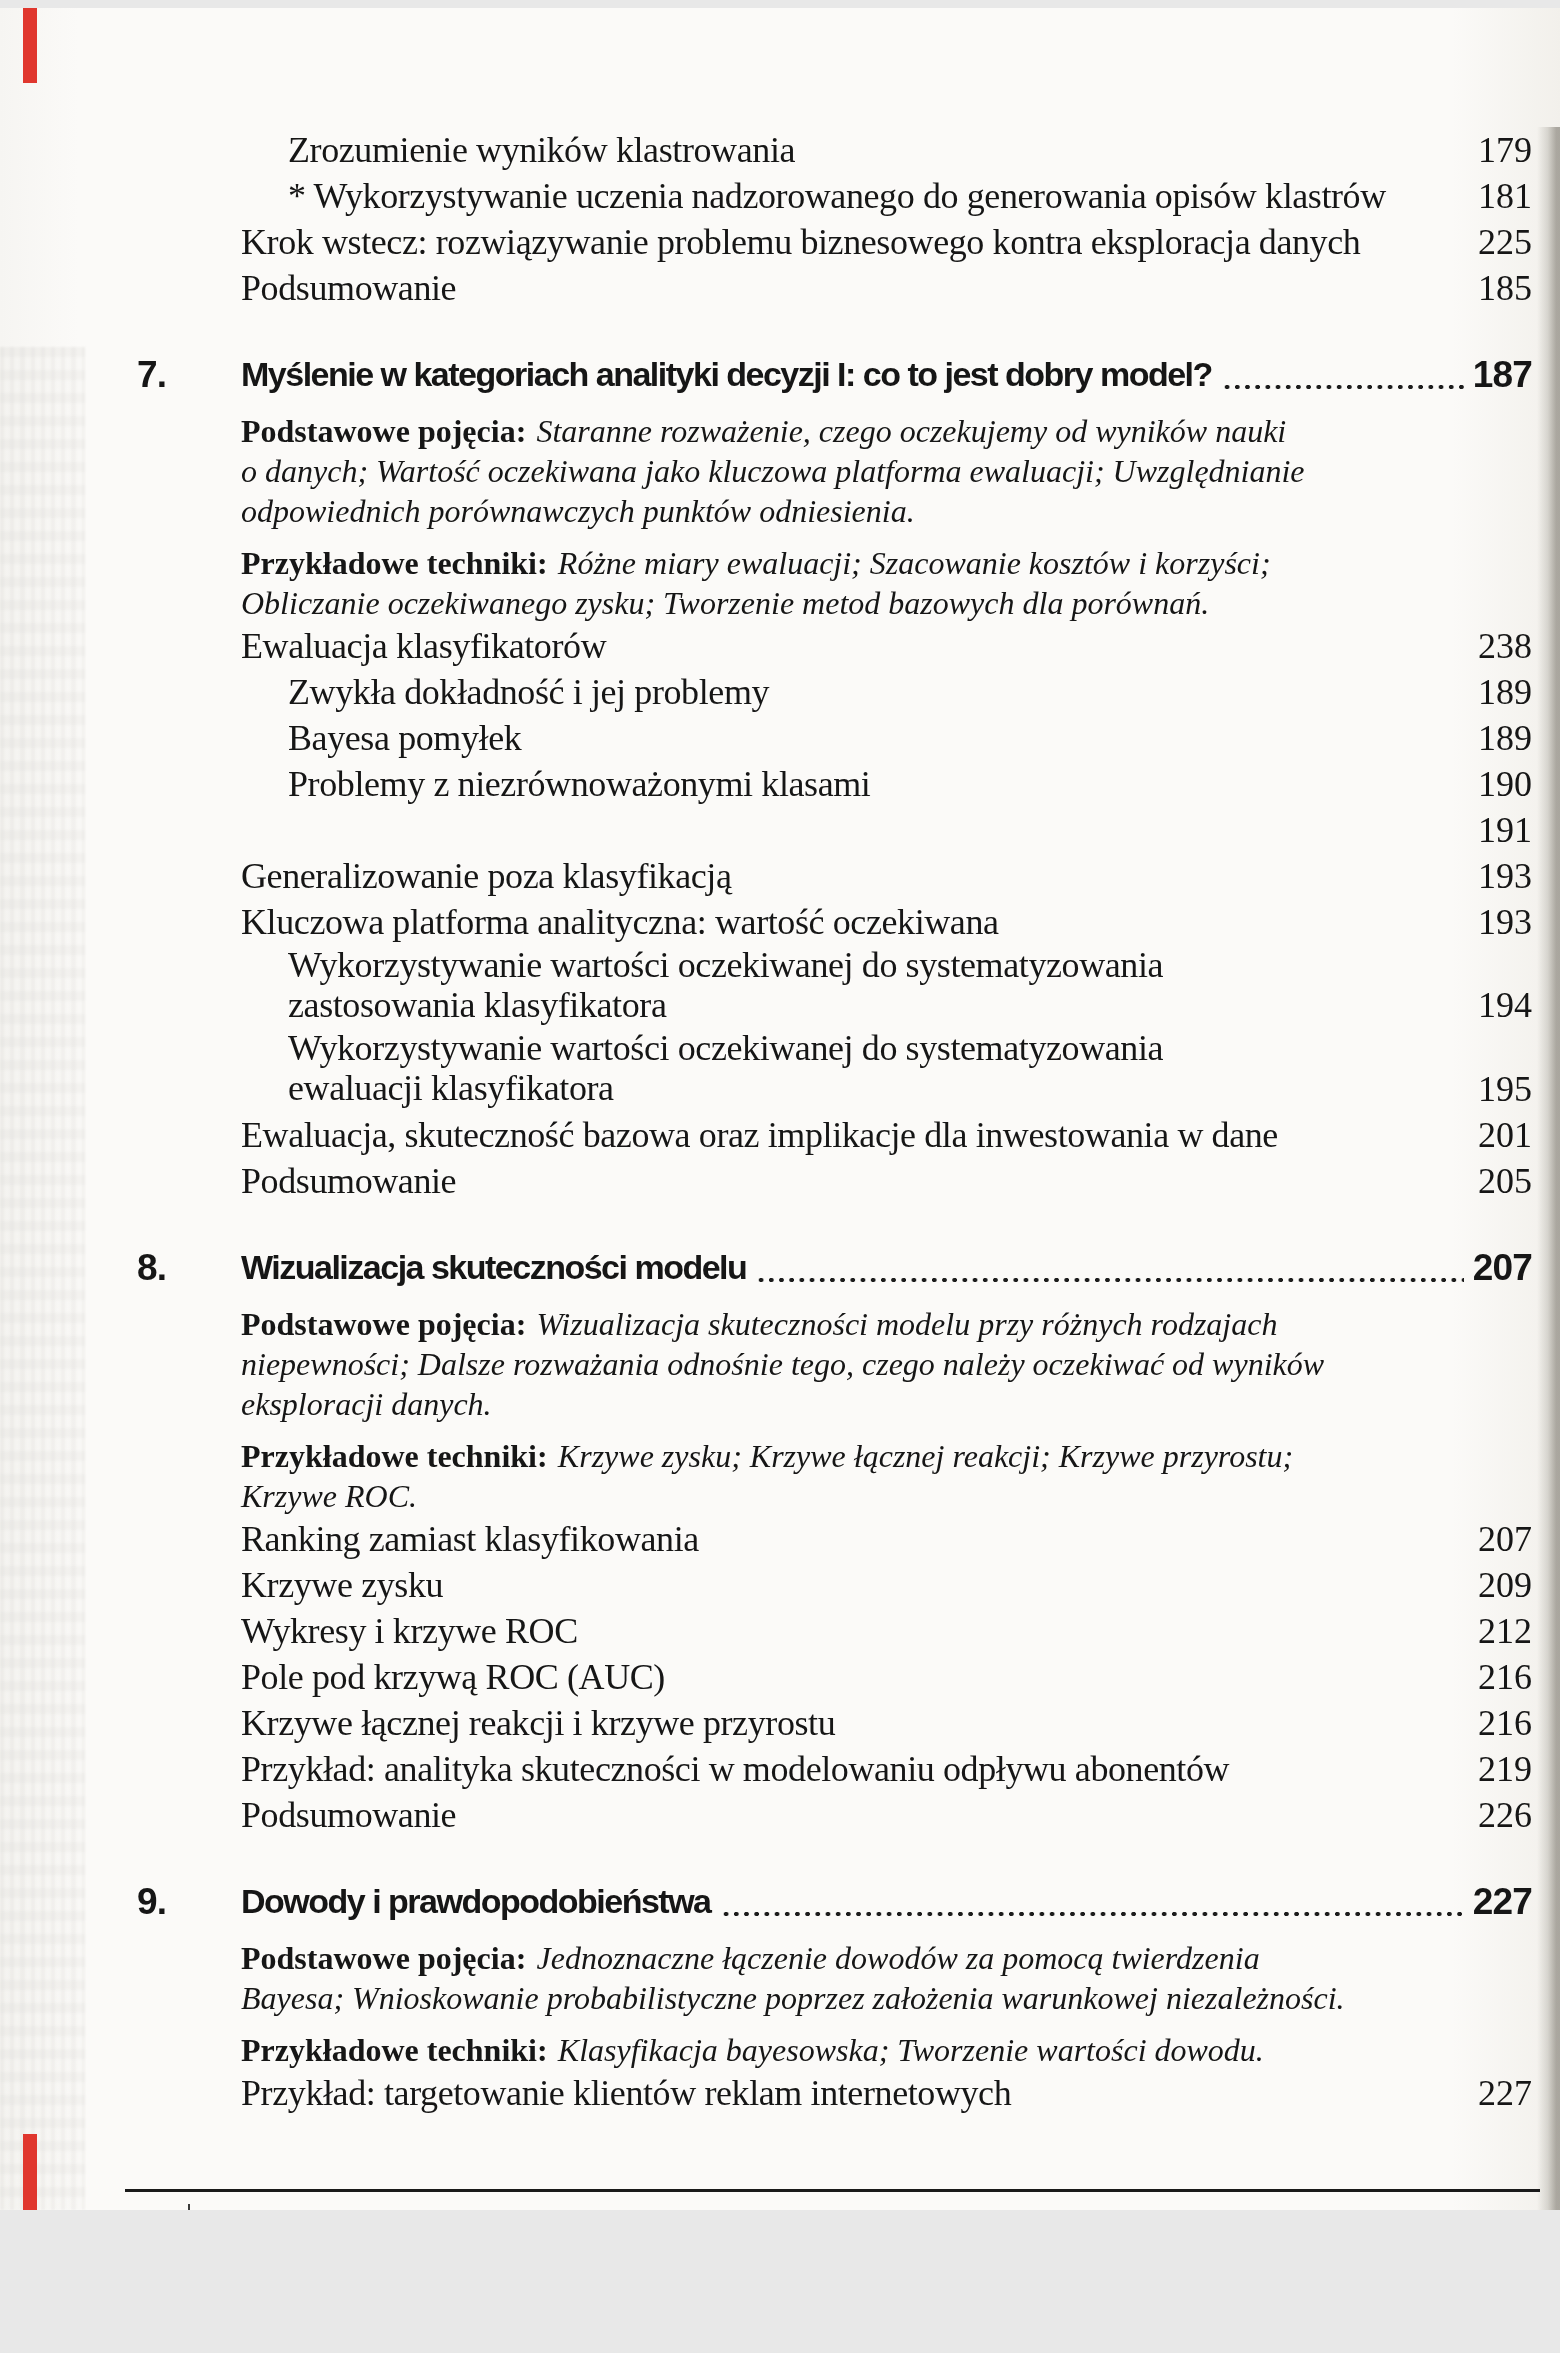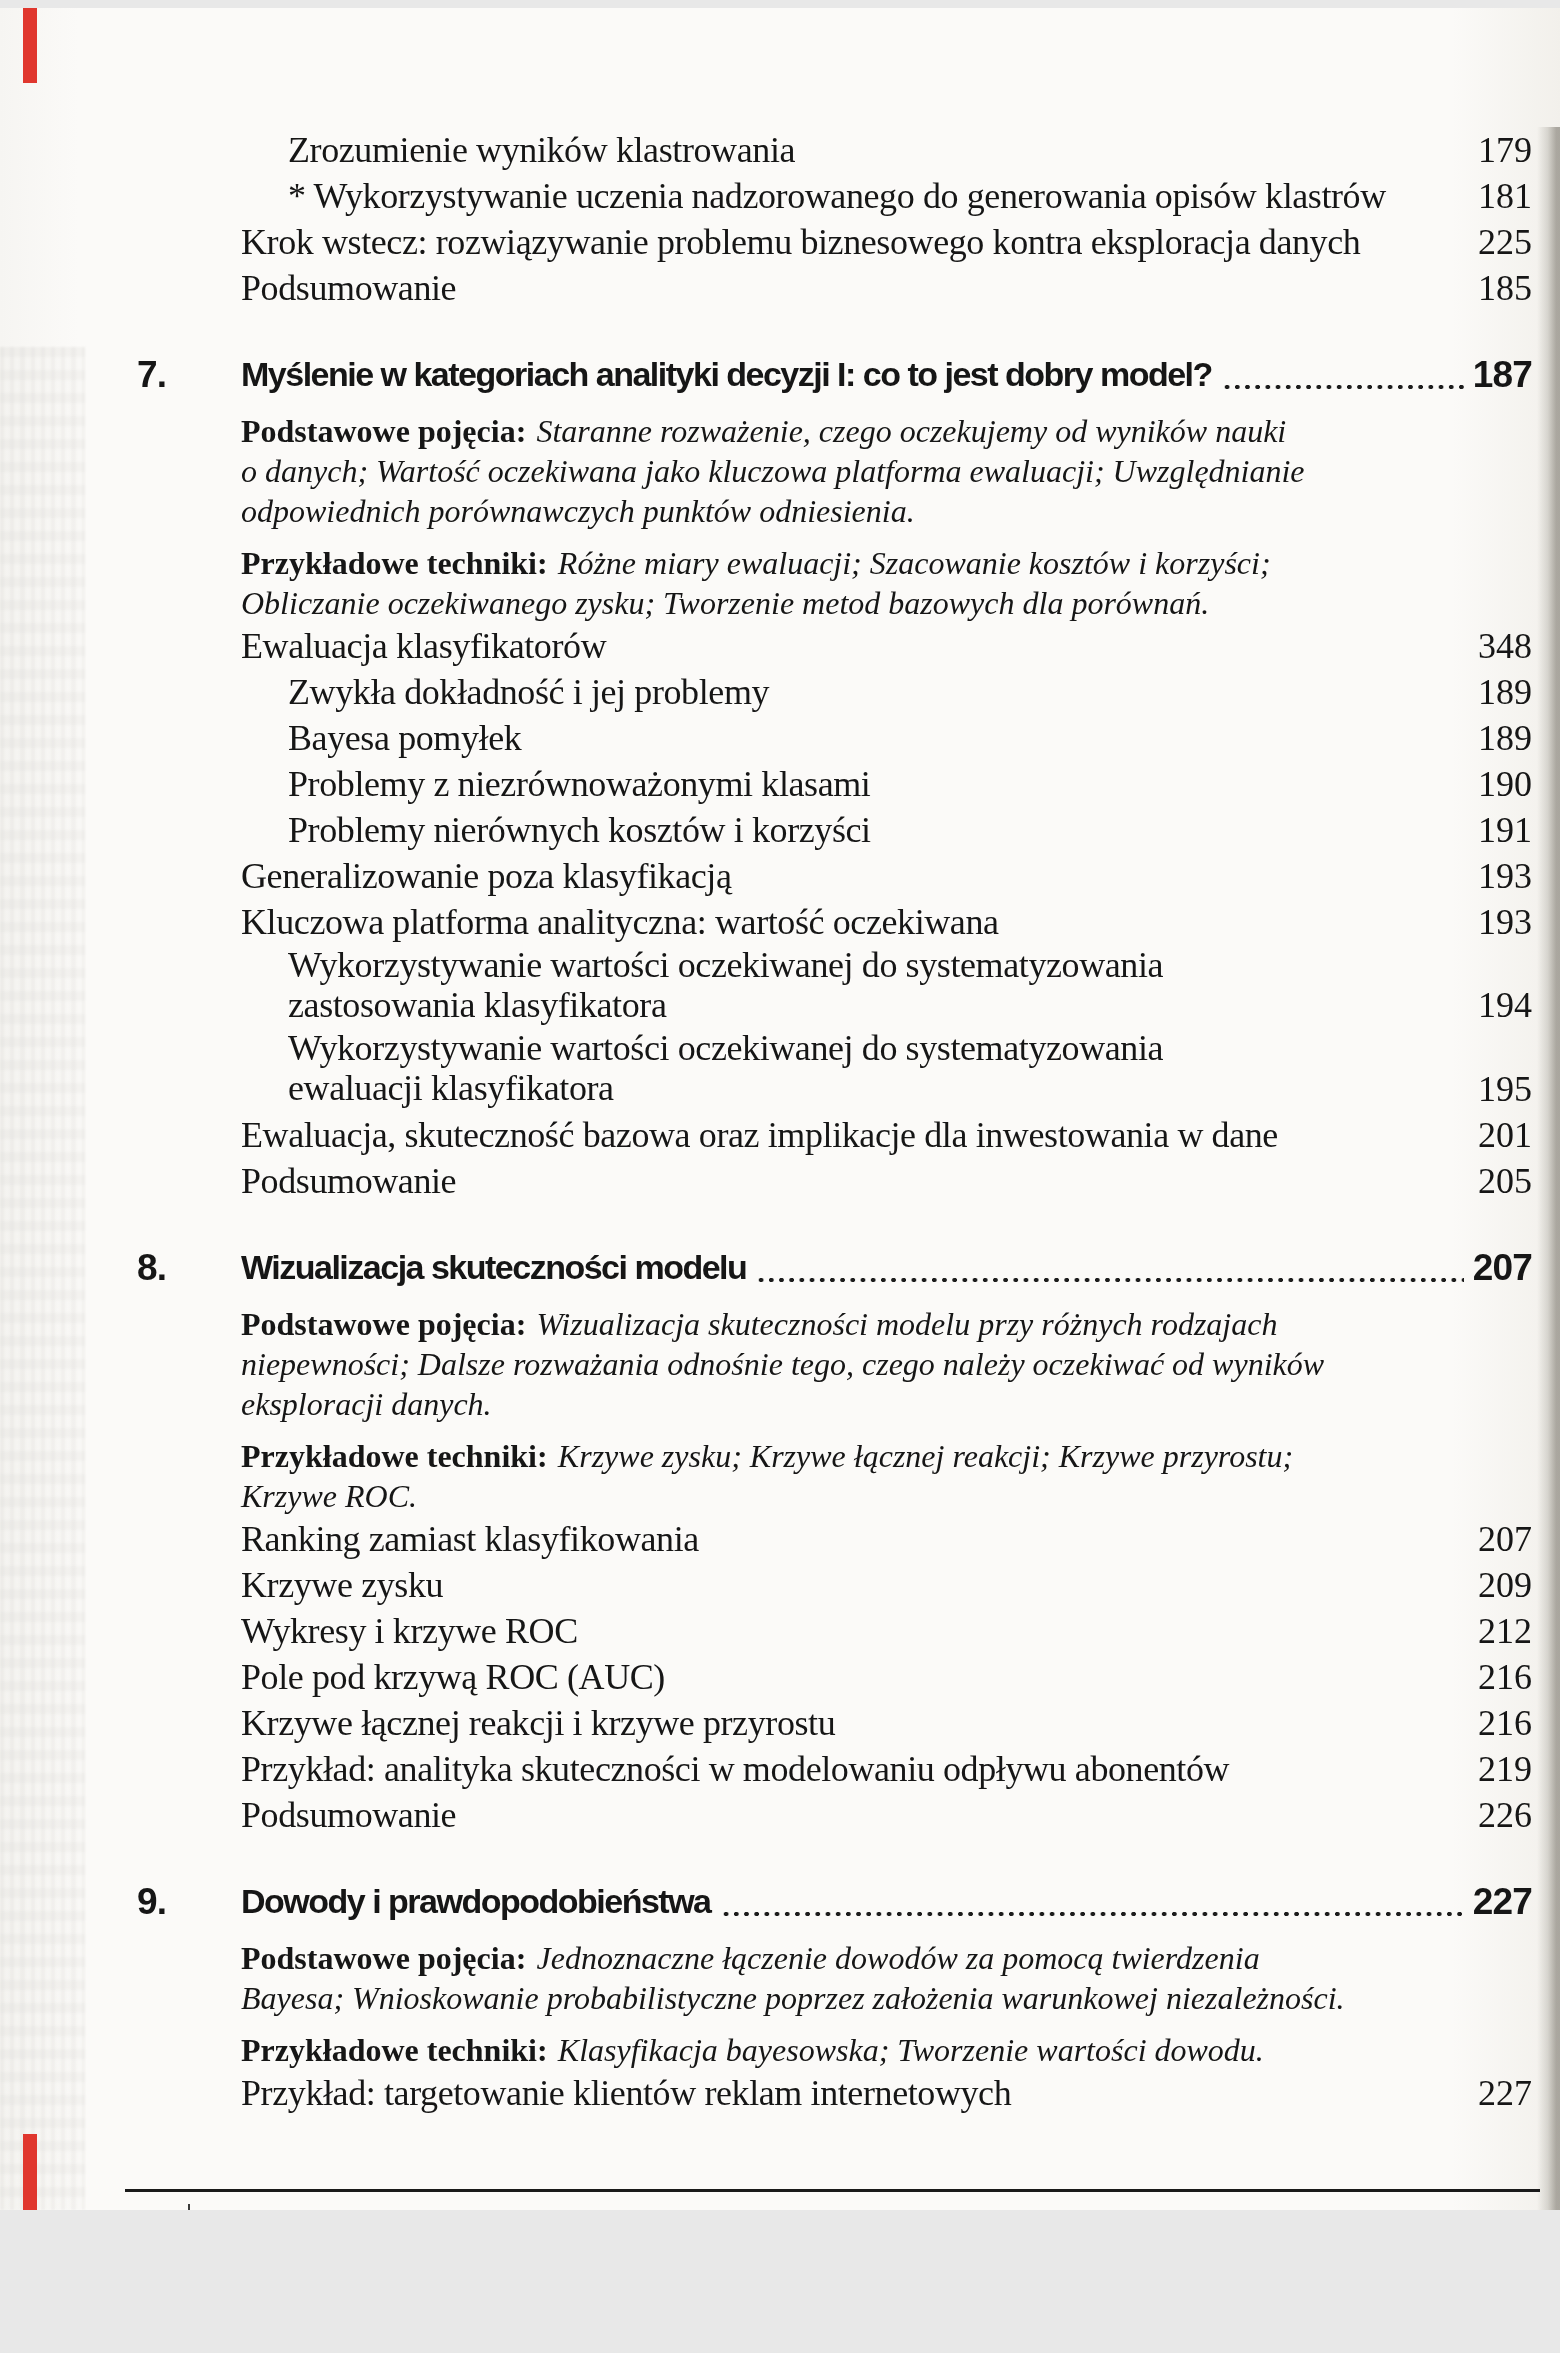--- a/index.html
+++ b/index.html
@@ -129,39 +129,38 @@
     </div>
     <p class="kv concepts"><b class="plabel">Podstawowe pojęcia:</b><span class="ptext">Staranne rozważenie, czego oczekujemy od wyników nauki
 o danych; Wartość oczekiwana jako kluczowa platforma ewaluacji; Uwzględnianie
 odpowiednich porównawczych punktów odniesienia.</span></p>
     <p class="kv techniques"><b class="plabel">Przykładowe techniki:</b><span class="ptext">Różne miary ewaluacji; Szacowanie kosztów i korzyści;
 Obliczanie oczekiwanego zysku; Tworzenie metod bazowych dla porównań.</span></p>
     <div class="entries entries-block">
             <div class="entry">
     <span class="entry-label">Ewaluacja klasyfikatorów</span>
     <span class="entry-fill"></span>
-    <span class="entry-page">348</span>
+    <span class="entry-page">238</span>
   </div>
             <div class="entry lvl2">
     <span class="entry-label">Zwykła dokładność i jej problemy</span>
     <span class="entry-fill"></span>
     <span class="entry-page">189</span>
   </div>
             <div class="entry lvl2">
     <span class="entry-label">Bayesa pomyłek</span>
     <span class="entry-fill"></span>
     <span class="entry-page">189</span>
   </div>
             <div class="entry lvl2">
     <span class="entry-label">Problemy z niezrównoważonymi klasami</span>
     <span class="entry-fill"></span>
     <span class="entry-page">190</span>
   </div>
             <div class="entry lvl2">
-    <span class="entry-label">Problemy nierównych kosztów i korzyści</span>
     <span class="entry-fill"></span>
     <span class="entry-page">191</span>
   </div>
             <div class="entry">
     <span class="entry-label">Generalizowanie poza klasyfikacją</span>
     <span class="entry-fill"></span>
     <span class="entry-page">193</span>
   </div>
             <div class="entry">
     <span class="entry-label">Kluczowa platforma analityczna: wartość oczekiwana</span>

